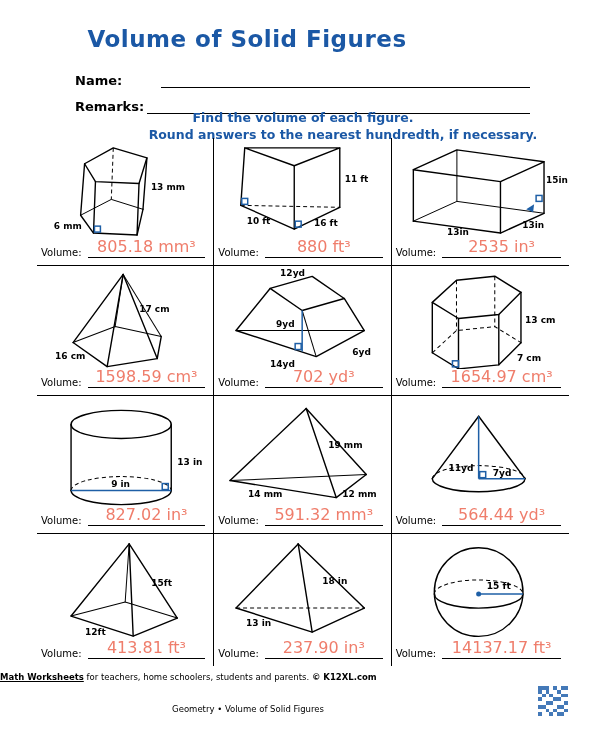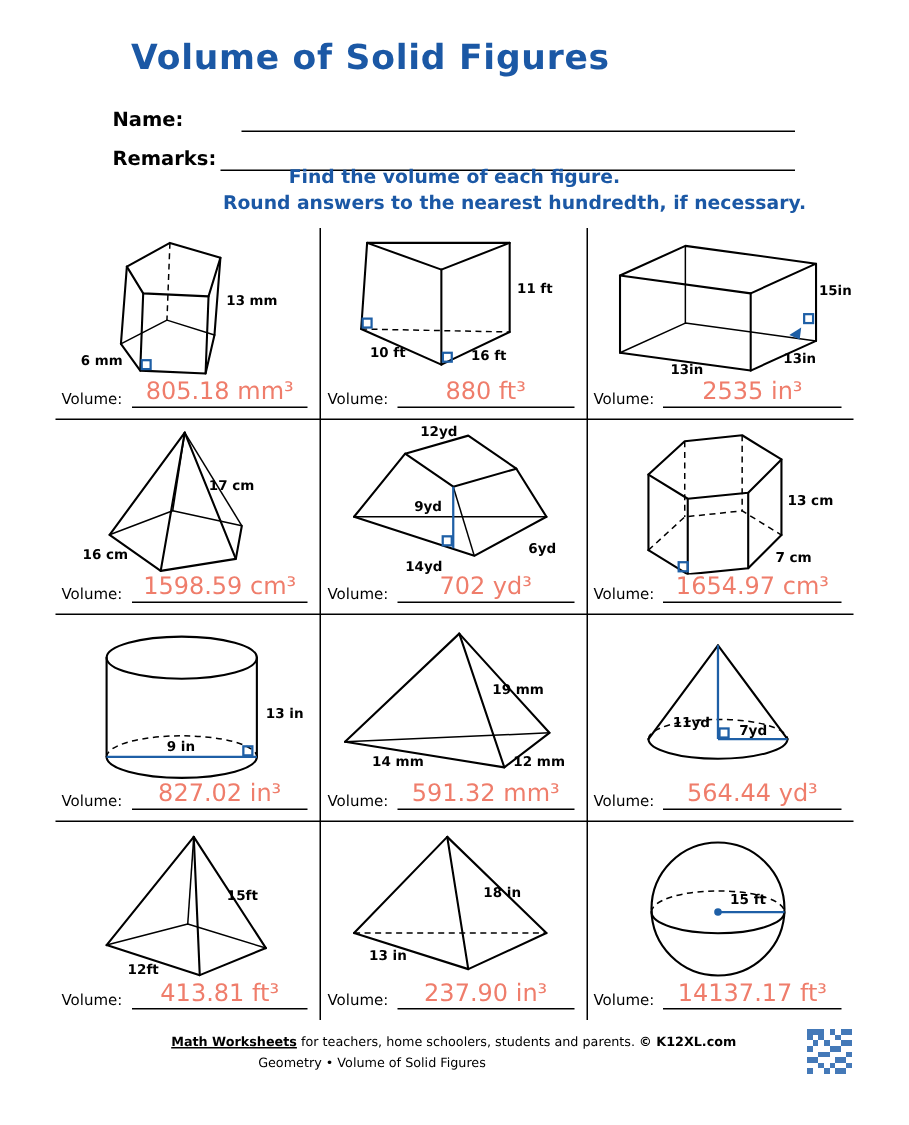--- a/index.html
+++ b/index.html
@@ -15,36 +15,36 @@
   .hrow{position:absolute;left:75px;right:76px;display:flex;align-items:flex-end;}
   .hrow.name{top:66px;height:22px;gap:36px;}
   .hrow.remarks{top:92px;height:22px;}
   .hlabel{font-size:13px;font-weight:bold;flex:none;}
   .hline{flex:1;border-bottom:1.5px solid #000;height:18px;margin-left:3px;}
   .instr{position:absolute;left:0;width:606px;text-align:center;font-size:12.5px;font-weight:bold;color:#1b58a5;}
   .instr.l1{top:110px;}
   .instr.l2{top:127px;padding-left:40px;}
 
   .grid{
-    position:absolute;left:37px;top:152px;width:532px;
+    position:absolute;left:37px;top:138px;width:532px;
     display:grid;grid-template-columns:repeat(3,1fr);
     grid-template-rows:128px 130px 138px 132px;
   }
   .cell{position:relative;border-right:1px solid #000;border-bottom:1px solid #000;}
   .cell:nth-child(3n){border-right:none;}
   .cell:nth-child(n+10){border-bottom:none;}
   .fig{position:absolute;top:2px;left:0;width:100%;height:calc(100% - 28px);}
   .fig .dim{font:bold 9px "DejaVu Sans",sans-serif;fill:#000;stroke:none;}
   .vrow{position:absolute;left:4px;right:8px;bottom:7px;display:flex;align-items:flex-end;}
   .vlabel{font-size:10px;flex:none;}
   .vans{
     flex:1;margin-left:6px;border-bottom:1.2px solid #000;text-align:center;
     font-size:16px;font-weight:normal;color:#ef7d6b;padding-bottom:1px;min-height:12px;
   }
-  .footer1{position:absolute;top:690px;left:0;width:605px;text-align:center;font-size:8.5px;}
+  .footer1{position:absolute;top:672px;left:0;width:605px;text-align:left;font-size:8.5px;}
   .footer1 .brand{font-weight:bold;text-decoration:underline;}
   .footer1 .copy{font-weight:bold;}
   .footer2{position:absolute;top:704px;left:0;width:496px;text-align:center;font-size:8.5px;}
   .qr{position:absolute;left:538px;top:686px;width:30px;height:30px;}
   .k{stroke:#000;fill:none;stroke-width:1.4;stroke-linejoin:round;stroke-linecap:round;}
   .k1{stroke:#000;fill:none;stroke-width:1;stroke-linejoin:round;}
   .kd{stroke:#000;fill:none;stroke-width:1;stroke-dasharray:4 3;}
   .bl{stroke:#1e5fa6;fill:none;stroke-width:1.5;}
   .blf{fill:#1e5fa6;stroke:none;}
 </style>

